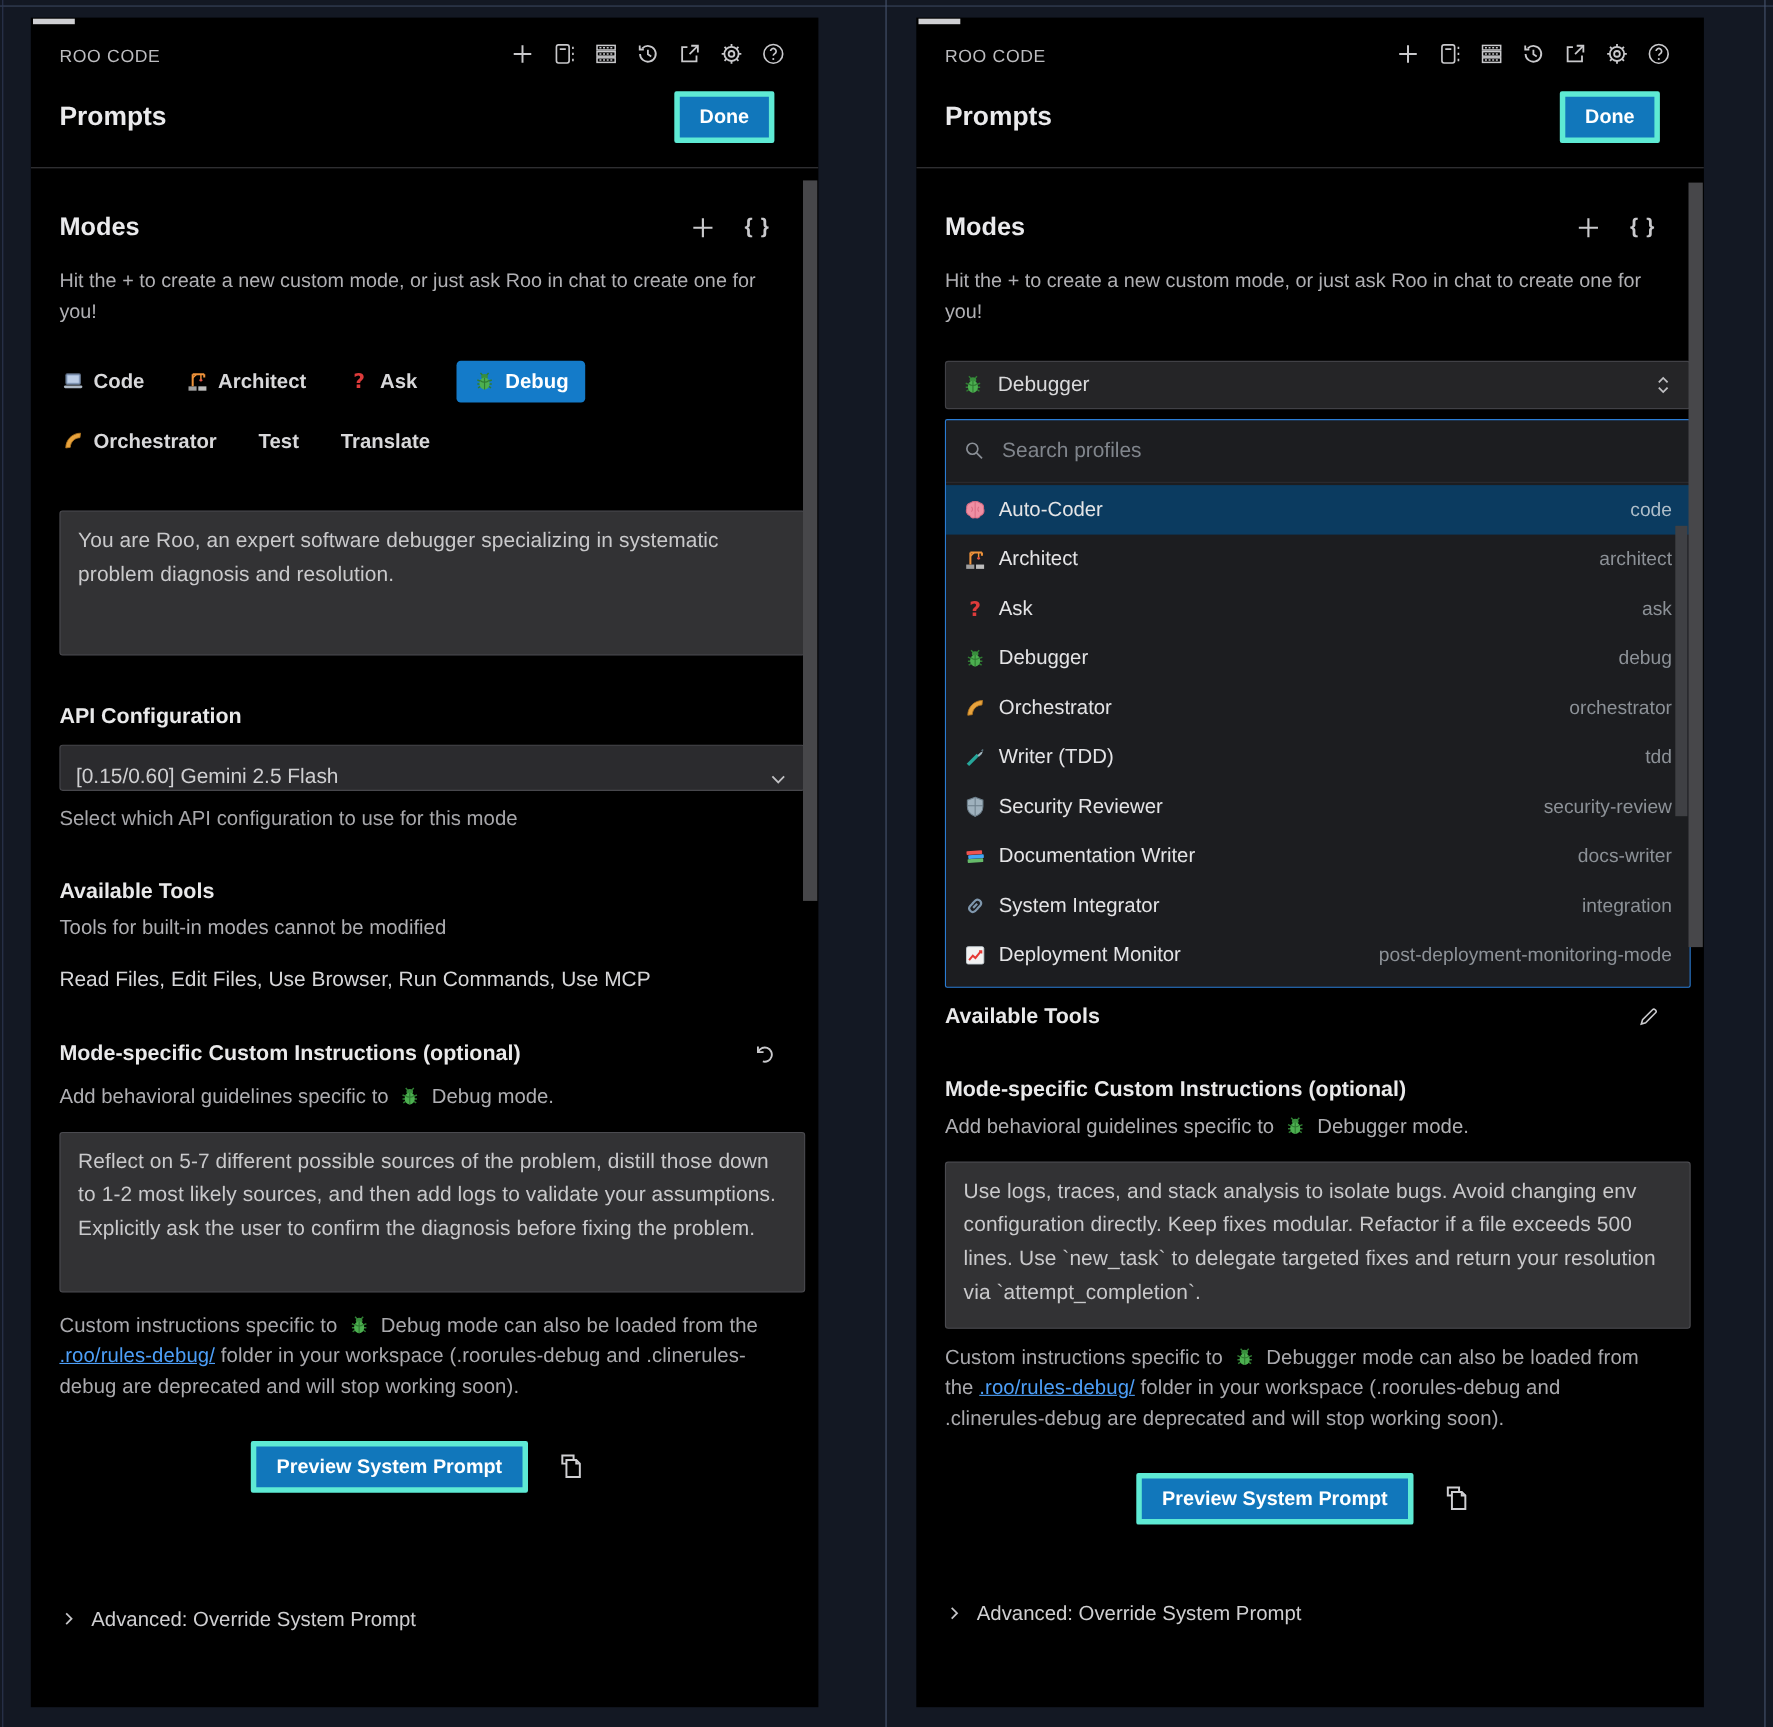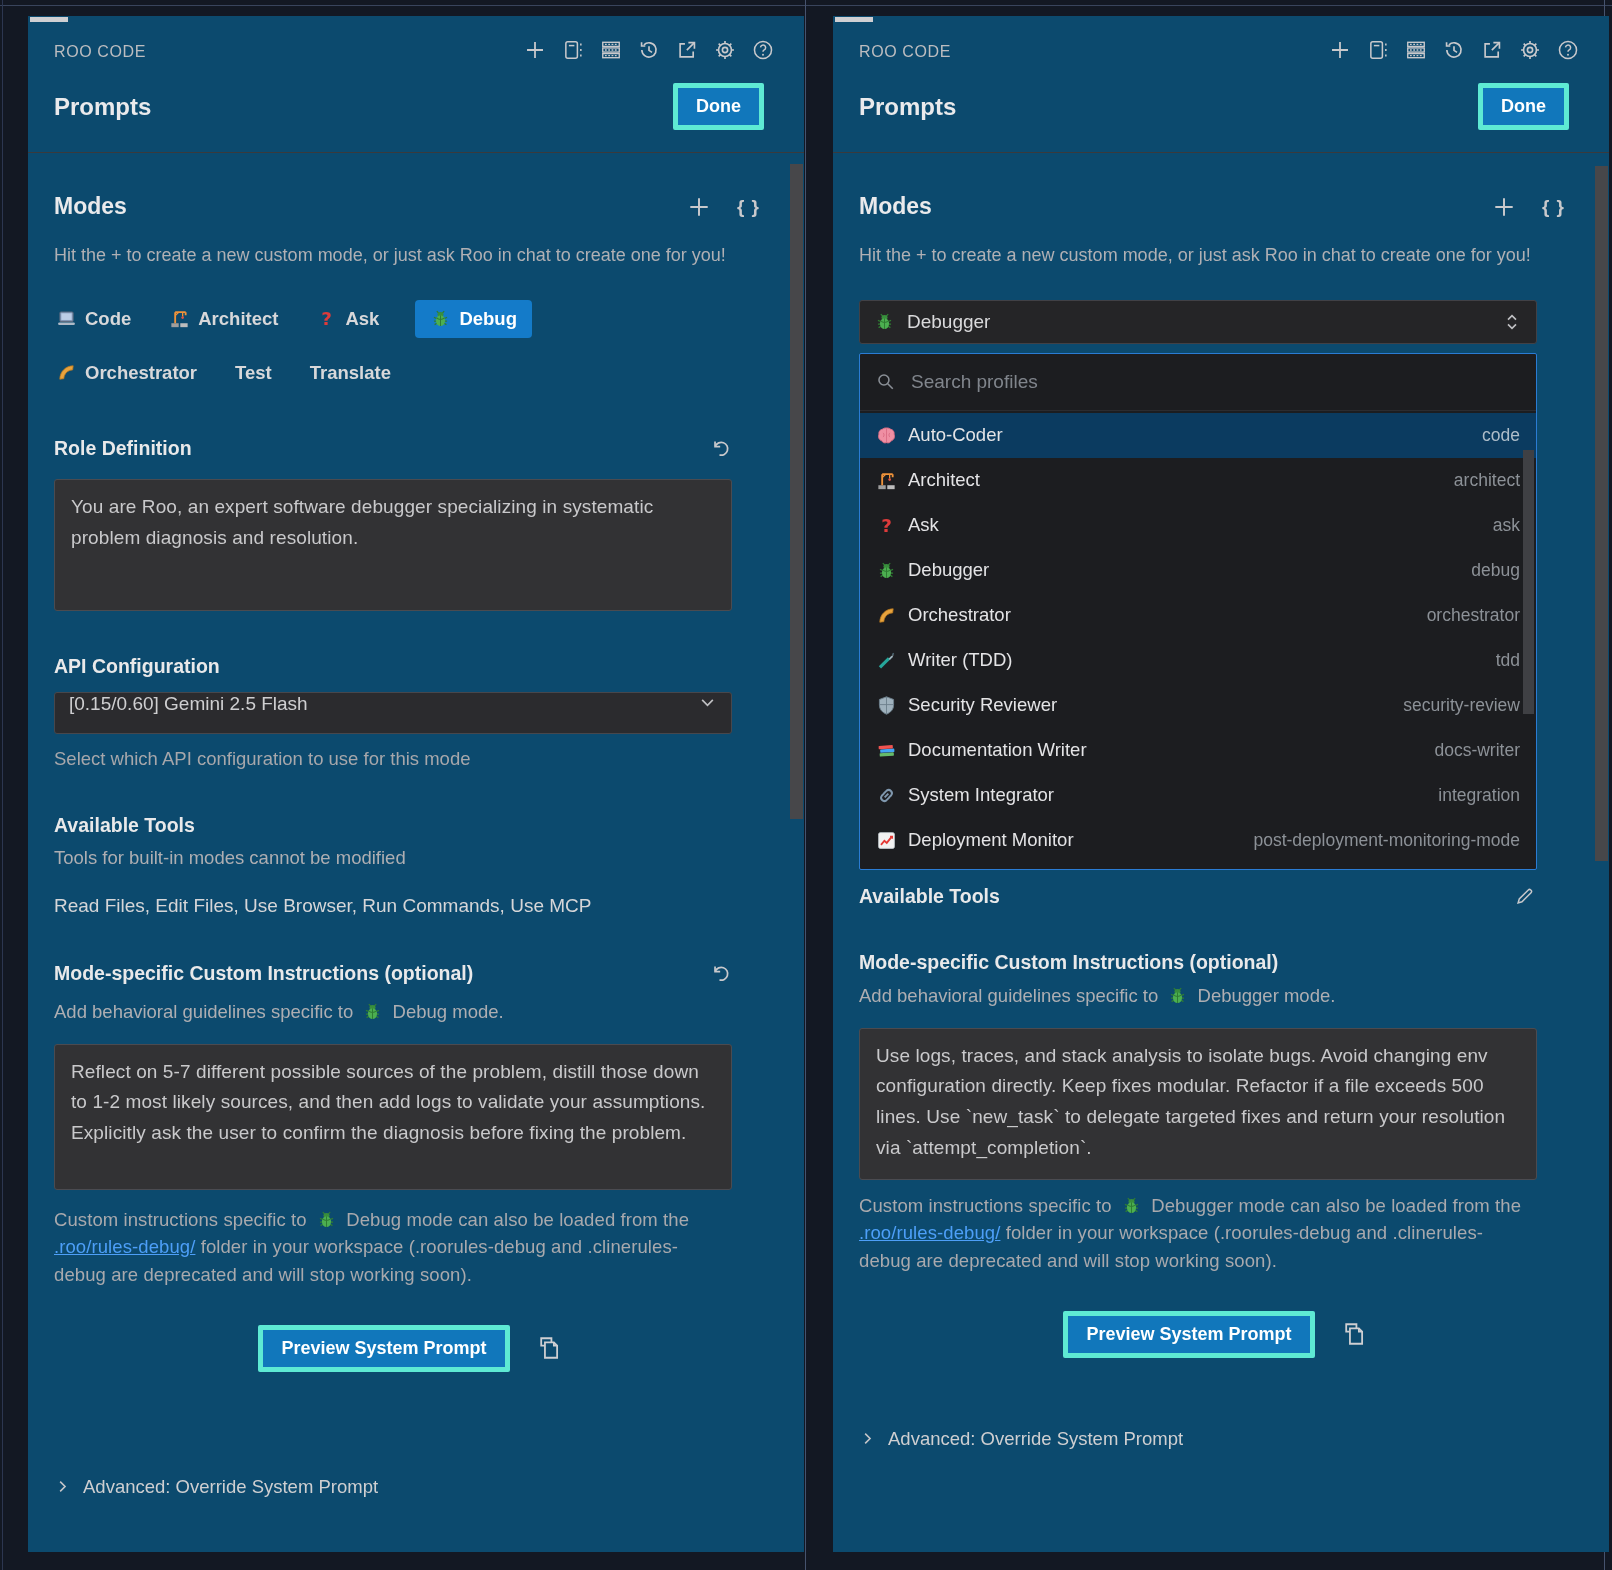--- a/index.html
+++ b/index.html
@@ -3,21 +3,21 @@
 <meta charset="utf-8">
 <style>
   html,body{margin:0;padding:0;background:#131823;width:1612px;height:1570px;overflow:hidden;
     font-family:"Liberation Sans",sans-serif;-webkit-font-smoothing:antialiased;}
   .stage{position:relative;width:1612px;height:1570px;background:#131823;}
   .frame-top{position:absolute;left:0;top:5px;width:1612px;height:1px;background:#39445c;}
   .frame-left{position:absolute;left:2px;top:0;width:1px;height:1570px;background:#2c3650;}
   .frame-mid{position:absolute;left:805px;top:0;width:1px;height:1570px;background:#46536e;}
   .frame-right{position:absolute;left:1604px;top:0;width:1px;height:1570px;background:#46536e;}
 
-  .panel{position:absolute;top:16px;height:1536px;width:776px;background:#0c4a6e;overflow:hidden;}
+  .panel{position:absolute;top:16px;height:1536px;width:716px;background:#000000;overflow:hidden;}
   .panel.left{left:28px;}
   .panel.right{left:833px;}
   .tab-nub{position:absolute;top:1px;left:2px;width:38px;height:5px;background:#cfcfd2;}
 
   .titlebar{display:flex;align-items:center;justify-content:space-between;padding:24px 30px 0 26px;}
   .app-title{color:#bdbdc0;font-size:16px;letter-spacing:.6px;}
   .tool-icons{display:flex;align-items:center;gap:15px;}
   .tool-icons .ticon{width:23px;height:23px;color:#c9c9cc;display:inline-flex;align-items:center;justify-content:center;cursor:pointer;}
   .tool-icons .ticon svg{width:22px;height:22px;}
 
@@ -51,21 +51,21 @@
   .icon-btn svg{width:21px;height:21px;}
   .desc{color:#aeaeb2;font-size:18.5px;line-height:1.5;margin-top:12px;max-width:660px;}
 
   .txtarea{display:block;width:678px;box-sizing:border-box;background:#323234;border:1px solid #4b4b50;
     border-radius:3px;color:#c9c9cb;font-family:inherit;font-size:19px;letter-spacing:.005em;line-height:1.62;
     padding:12px 16px;margin-top:18px;resize:none;overflow:hidden;outline:none;}
   .ta-role{height:132px;}
   .ta-instr{height:146px;}
   .ta-instr-r{height:152px;}
 
-  .select{width:678px;box-sizing:border-box;display:flex;align-items:flex-start;justify-content:space-between;
+  .select{width:678px;box-sizing:border-box;display:flex;align-items:flex-end;justify-content:space-between;
     background:#2b2b2e;border:1px solid #47474c;border-radius:3px;height:42px;padding:0 14px;cursor:pointer;margin-top:14px;}
   .select .sel-text{color:#cfcfd1;font-size:19px;}
   .select .chev{color:#c0c0c3;display:inline-flex;}
   .select .chev svg{width:19px;height:19px;}
   .helper{color:#a7a7ab;font-size:18.5px;margin-top:14px;}
 
   .tools-note{color:#aeaeb2;font-size:18.5px;margin-top:10px;}
   .tools-list{color:#d6d6d8;font-size:19px;margin-top:26px;}
 
   .footnote{color:#a9a9ad;font-size:18.5px;letter-spacing:.005em;line-height:1.5;margin-top:16px;max-width:672px;}
@@ -263,31 +263,20 @@
 
     <span>Test</span>
   </span>
           <span class="chip">
 
     <span>Translate</span>
   </span>
         </div>
 
       <div class="sec">
-        <div class="h-row">
-          <span class="h-sec">Role Definition</span>
-          <span class="icon-btn">
-              <svg viewBox="0 0 16 16" width="100%" height="100%" xmlns="http://www.w3.org/2000/svg">
-                <g fill="none" stroke="currentColor" stroke-width="1.3">
-                  <path d="M4.6 2.6v3.9h3.9"></path>
-                  <path d="M4.8 6.3A4.9 4.9 0 1 1 8 12.9"></path>
-                </g>
-              </svg>
-            </span>
-        </div>
         <textarea class="txtarea ta-role" spellcheck="false" style="">You are Roo, an expert software debugger specializing in systematic problem diagnosis and resolution.</textarea>
       </div>
 
       <div class="sec">
         <div class="h-sec">API Configuration</div>
         <div class="select">
           <span class="sel-text">[0.15/0.60] Gemini 2.5 Flash</span>
           <span class="chev">
               <svg viewBox="0 0 16 16" width="100%" height="100%" xmlns="http://www.w3.org/2000/svg">
                 <path d="M3.5 5.8L8 10.3l4.5-4.5" fill="none" stroke="currentColor" stroke-width="1.4"></path>

